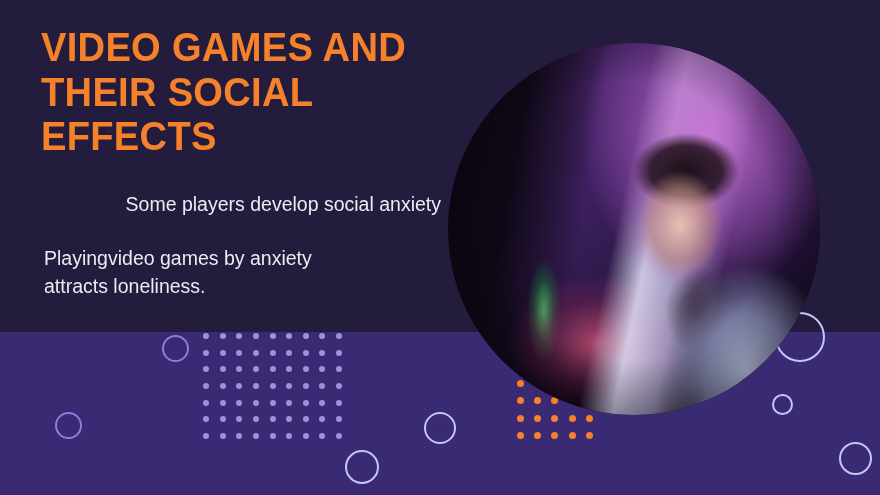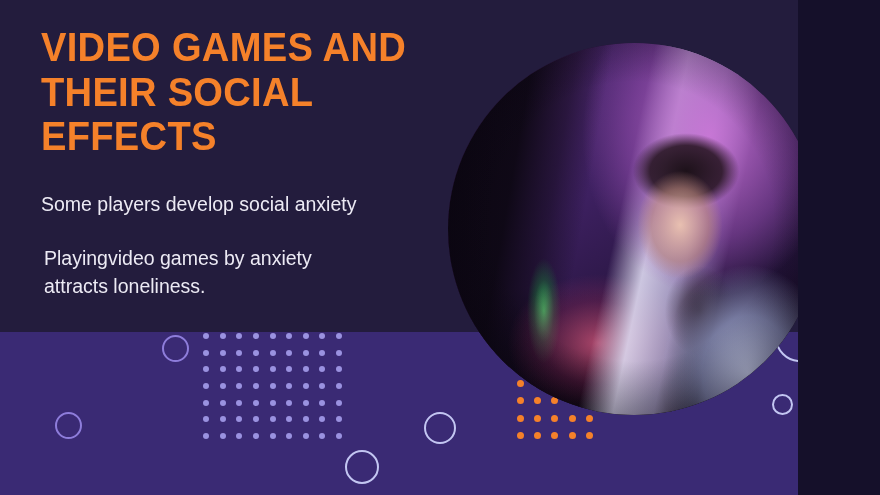--- a/index.html
+++ b/index.html
@@ -5,21 +5,21 @@
 <style>
   html, body {
     margin: 0;
     padding: 0;
     background: #15102a;
   }
   * { box-sizing: border-box; }
 
   .slide {
     position: relative;
-    width: 798px;
+    width: 880px;
     height: 495px;
     overflow: hidden;
     font-family: "Liberation Sans", "DejaVu Sans", sans-serif;
     background: #231c3d;
   }
 
   
   .band-top {
     position: absolute;
     left: 0; top: 0;
@@ -147,20 +147,21 @@
     position: absolute;
     left: 41px;
     top: 192px;
     width: 400px;
     margin: 0;
     color: #eceaf4;
     font-size: 19.5px;
     line-height: 1.3;
     font-weight: 400;
     z-index: 10;
+    text-align: right;
   }
   .body-text {
     position: absolute;
     left: 44px;
     top: 245px;
     width: 330px;
     margin: 0;
     color: #eceaf4;
     font-size: 19.5px;
     line-height: 1.42;

